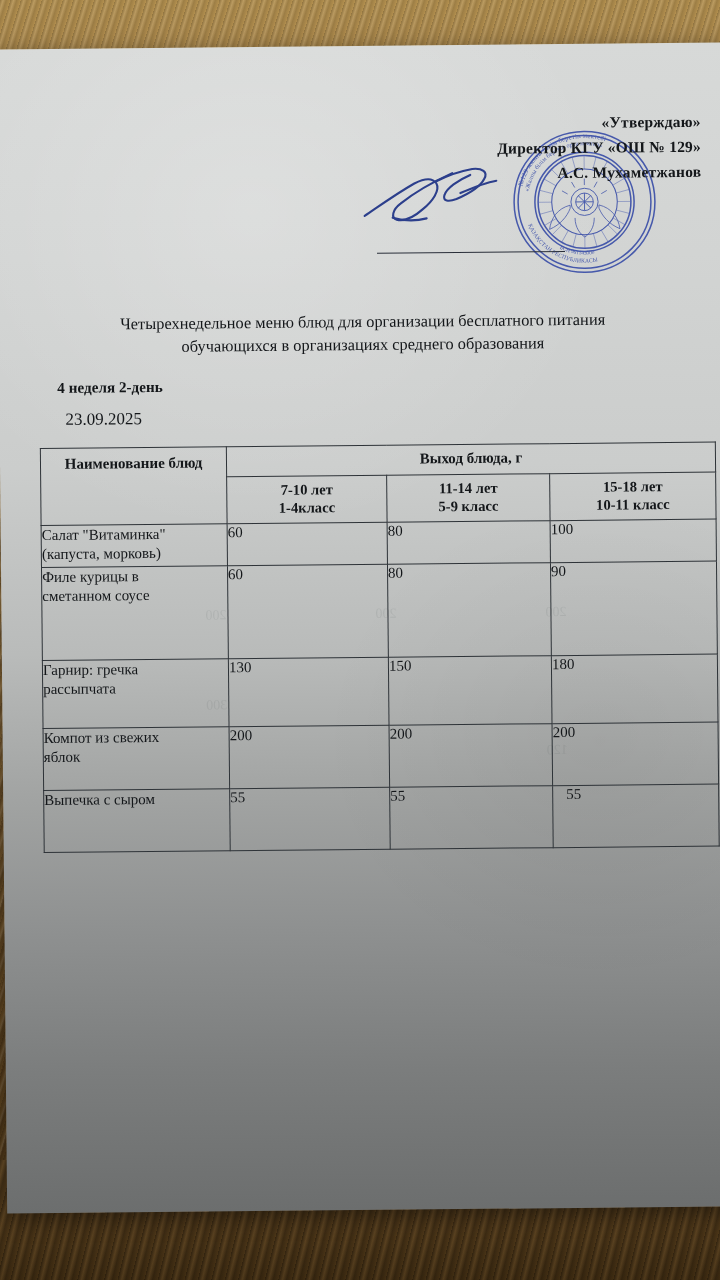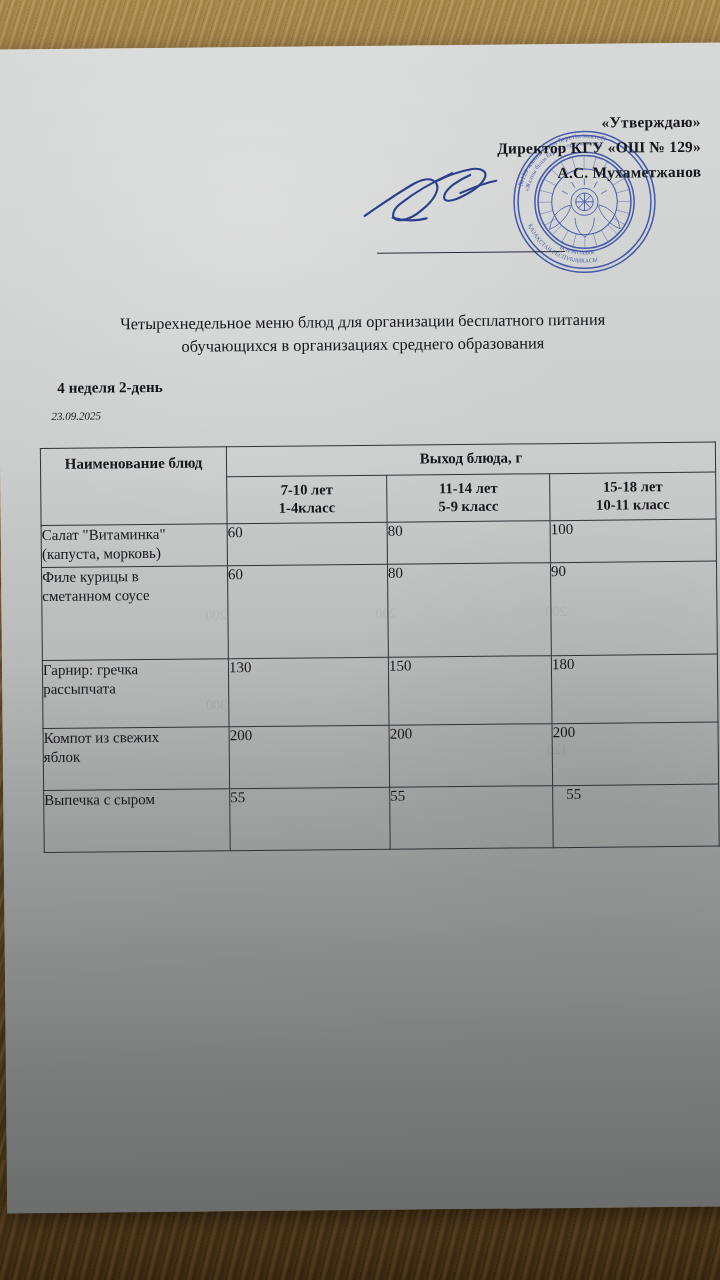--- a/index.html
+++ b/index.html
@@ -163,24 +163,23 @@
   }
   .week-line {
     position: absolute;
     left: 54px;
     top: 330px;
     font-size: 15.2px;
     font-weight: 700;
   }
   .date-line {
     position: absolute;
-    left: 48px;
+    left: 62px;
     top: 361px;
-    font-size: 11px;
-    font-style: italic;
+    font-size: 17px;
   }
 
   
   .menu-table {
     position: absolute;
     left: 36px;
     top: 399px;
     width: 675px;
     border-collapse: collapse;
     table-layout: fixed;

